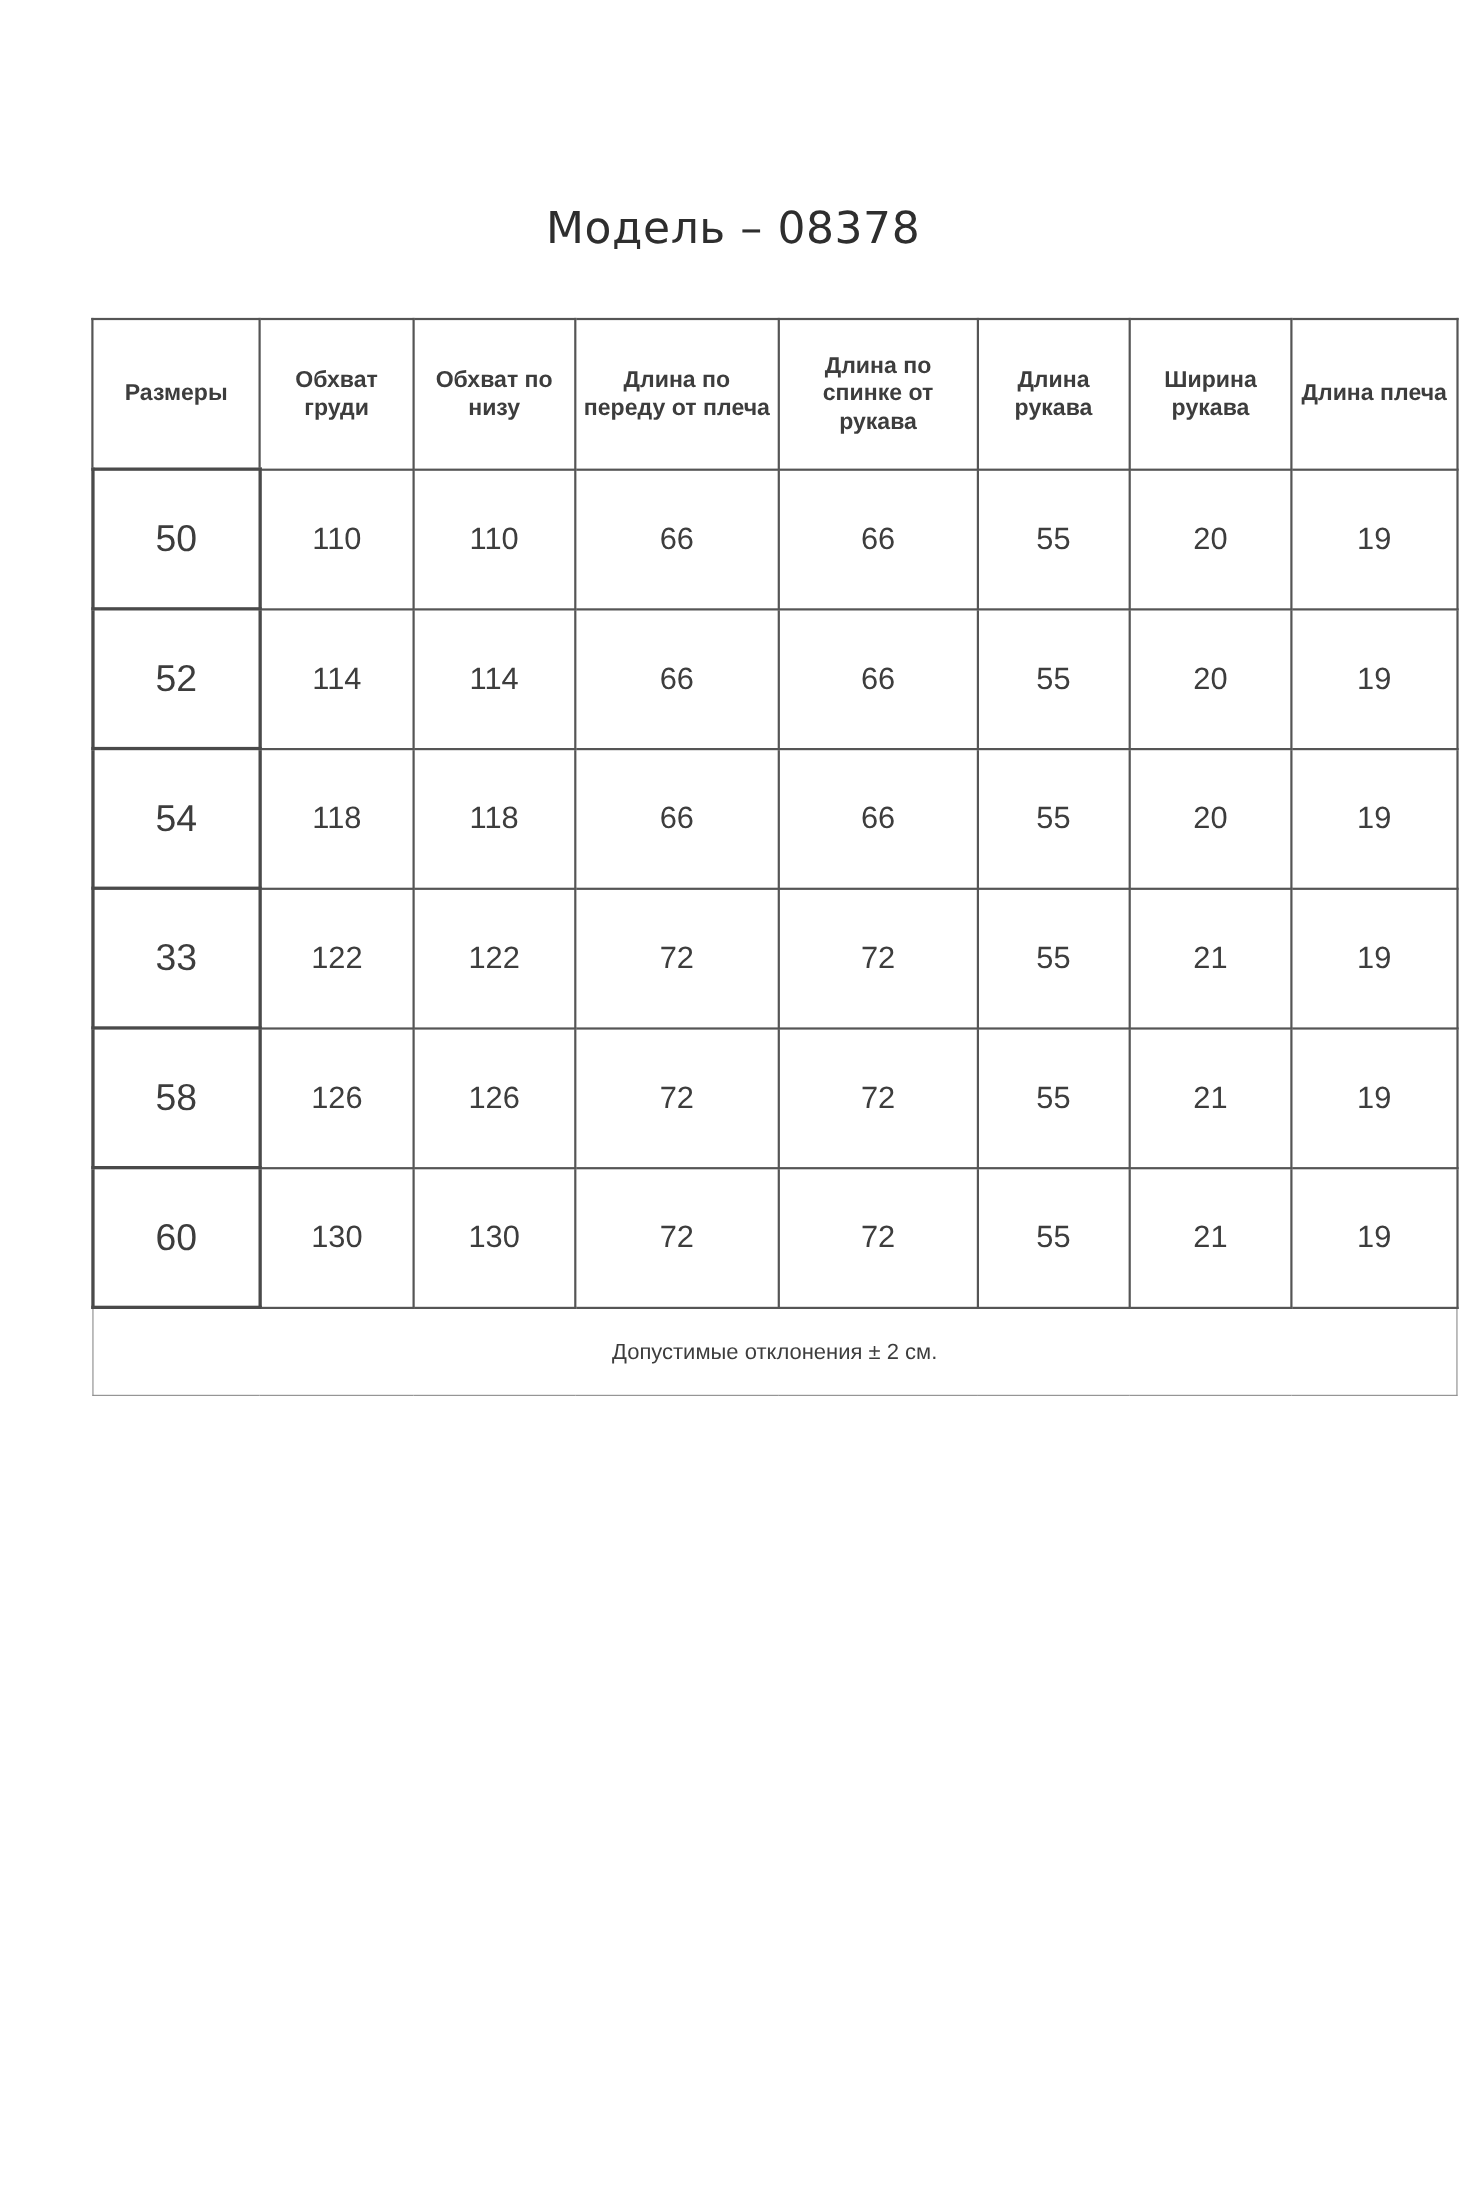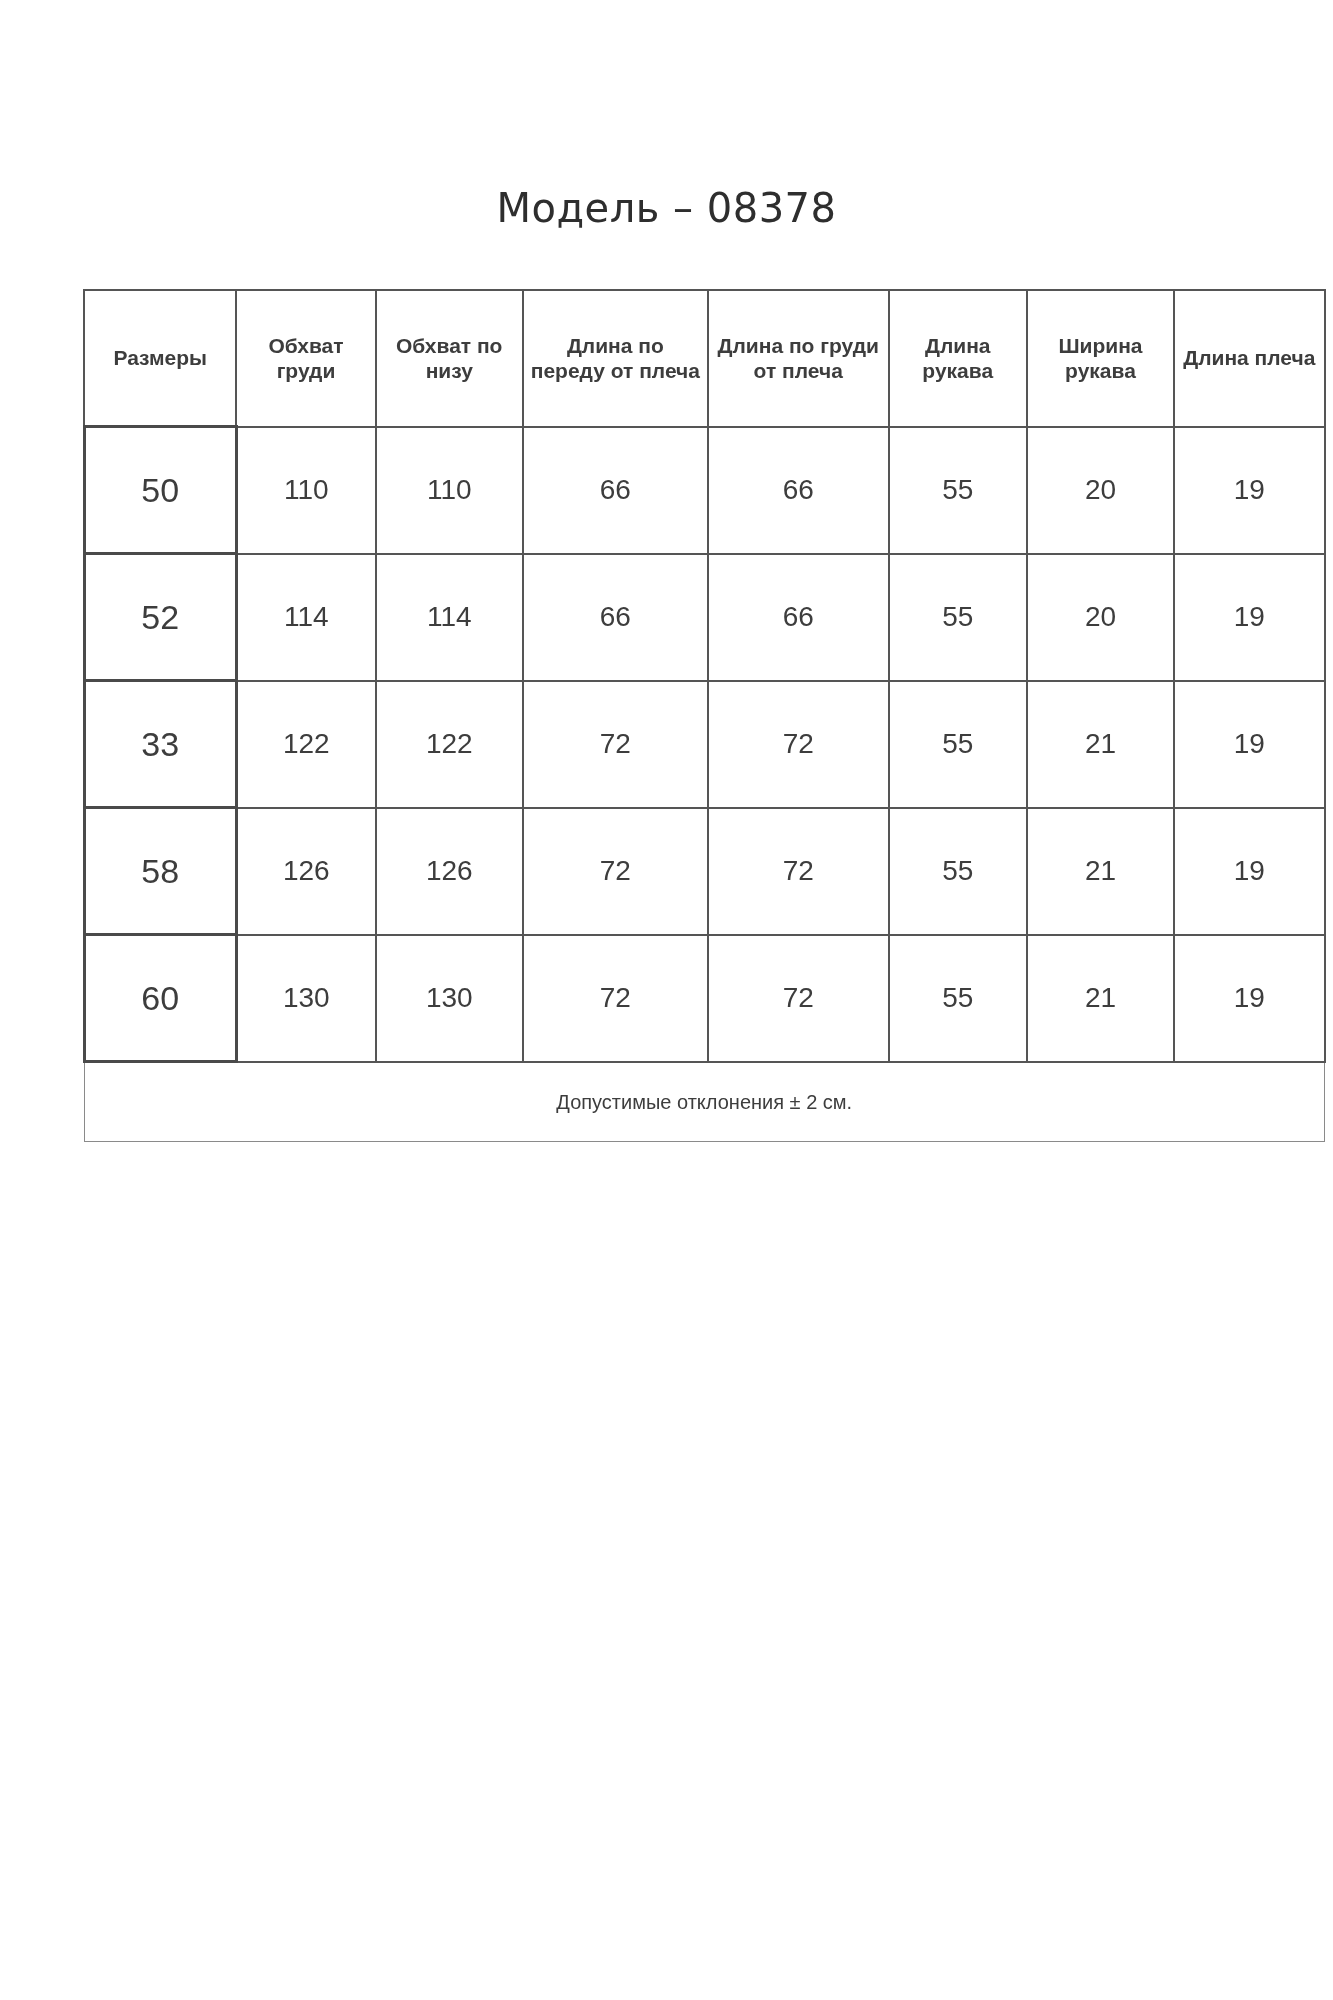--- a/index.html
+++ b/index.html
@@ -107,41 +107,51 @@
           <col class="c5">
           <col class="c6">
           <col class="c7">
       </colgroup>
       <thead>
         <tr>
           <th>Размеры</th>
           <th>Обхват груди</th>
           <th>Обхват по низу</th>
           <th>Длина по переду от плеча</th>
-          <th>Длина по груди от плеча</th>
+          <th>Длина по спинке от рукава</th>
           <th>Длина рукава</th>
           <th>Ширина рукава</th>
           <th>Длина плеча</th>
         </tr>
       </thead>
       <tbody>
         <tr>
           <td class="size-col">50</td>
           <td>110</td>
           <td>110</td>
           <td>66</td>
           <td>66</td>
           <td>55</td>
           <td>20</td>
           <td>19</td>
         </tr>
         <tr>
           <td class="size-col">52</td>
           <td>114</td>
           <td>114</td>
+          <td>66</td>
+          <td>66</td>
+          <td>55</td>
+          <td>20</td>
+          <td>19</td>
+        </tr>
+        <tr>
+          <td class="size-col">54</td>
+          <td>118</td>
+          <td>118</td>
           <td>66</td>
           <td>66</td>
           <td>55</td>
           <td>20</td>
           <td>19</td>
         </tr>
         <tr>
           <td class="size-col">33</td>
           <td>122</td>
           <td>122</td>

